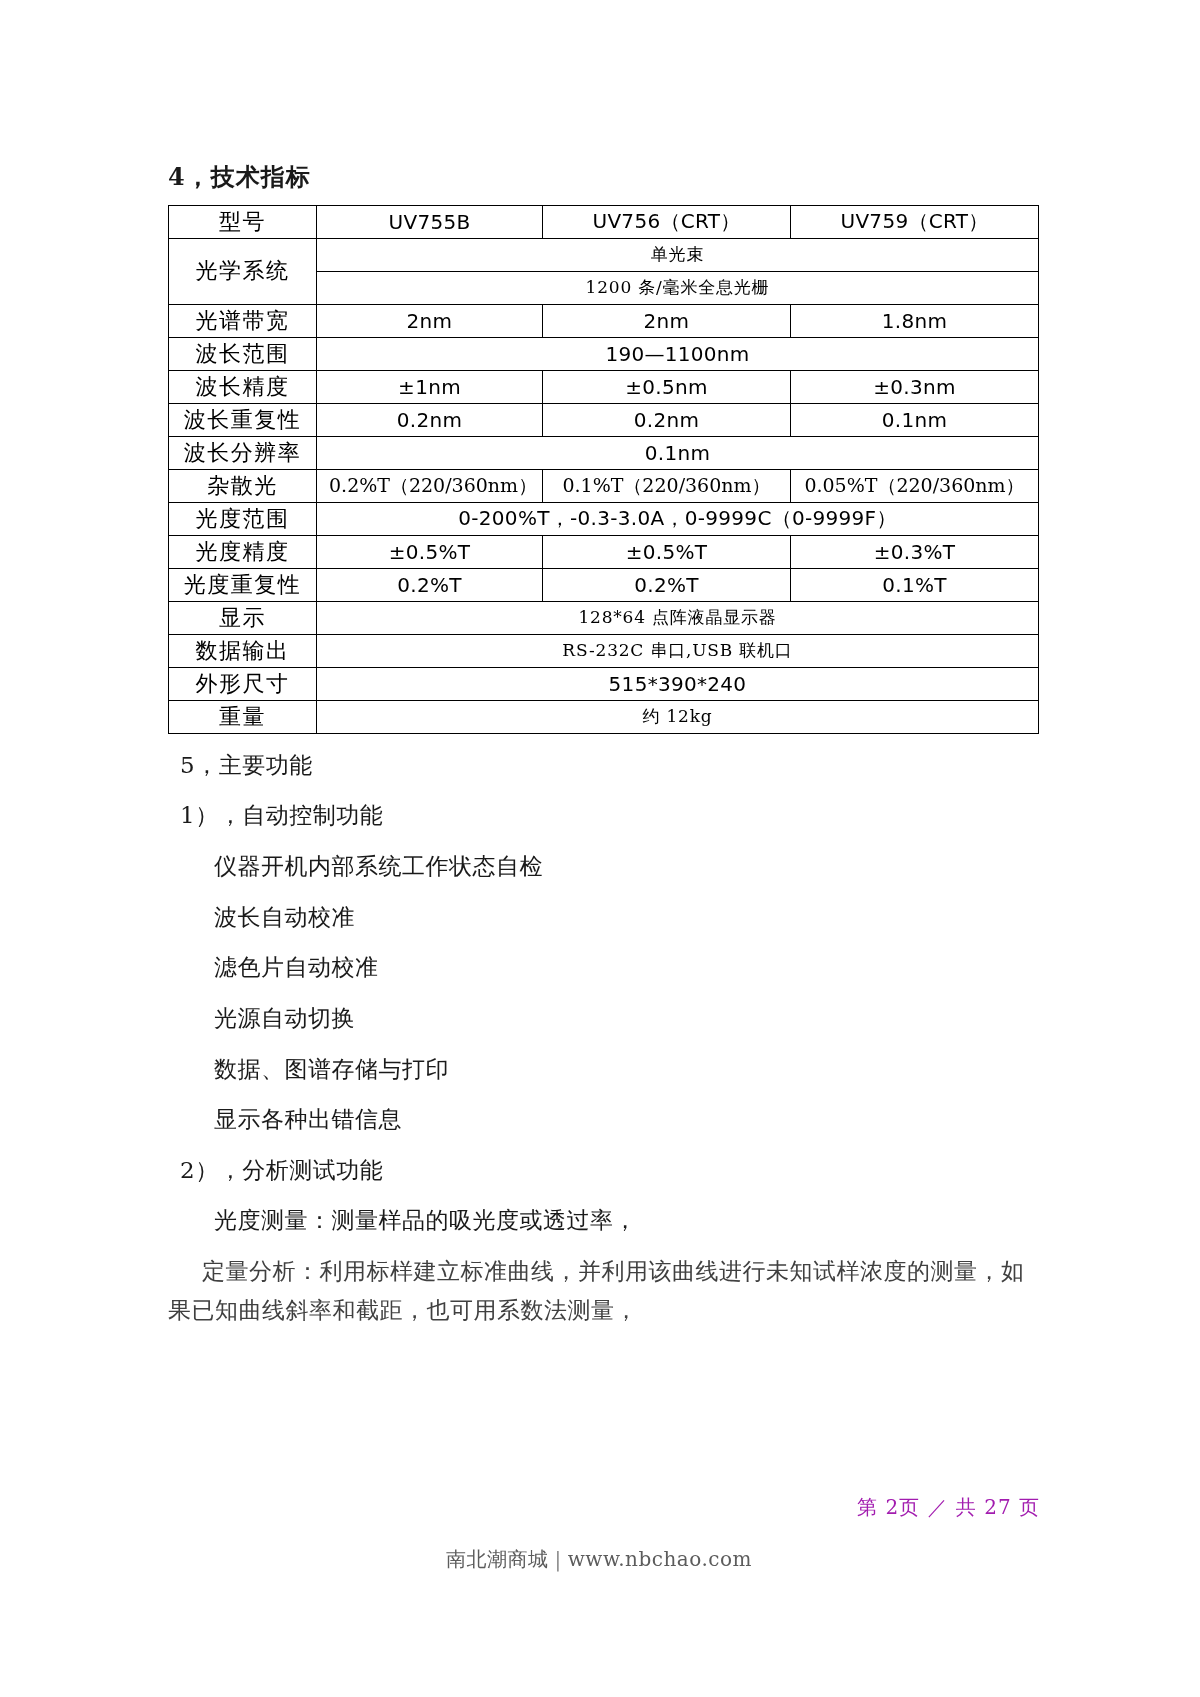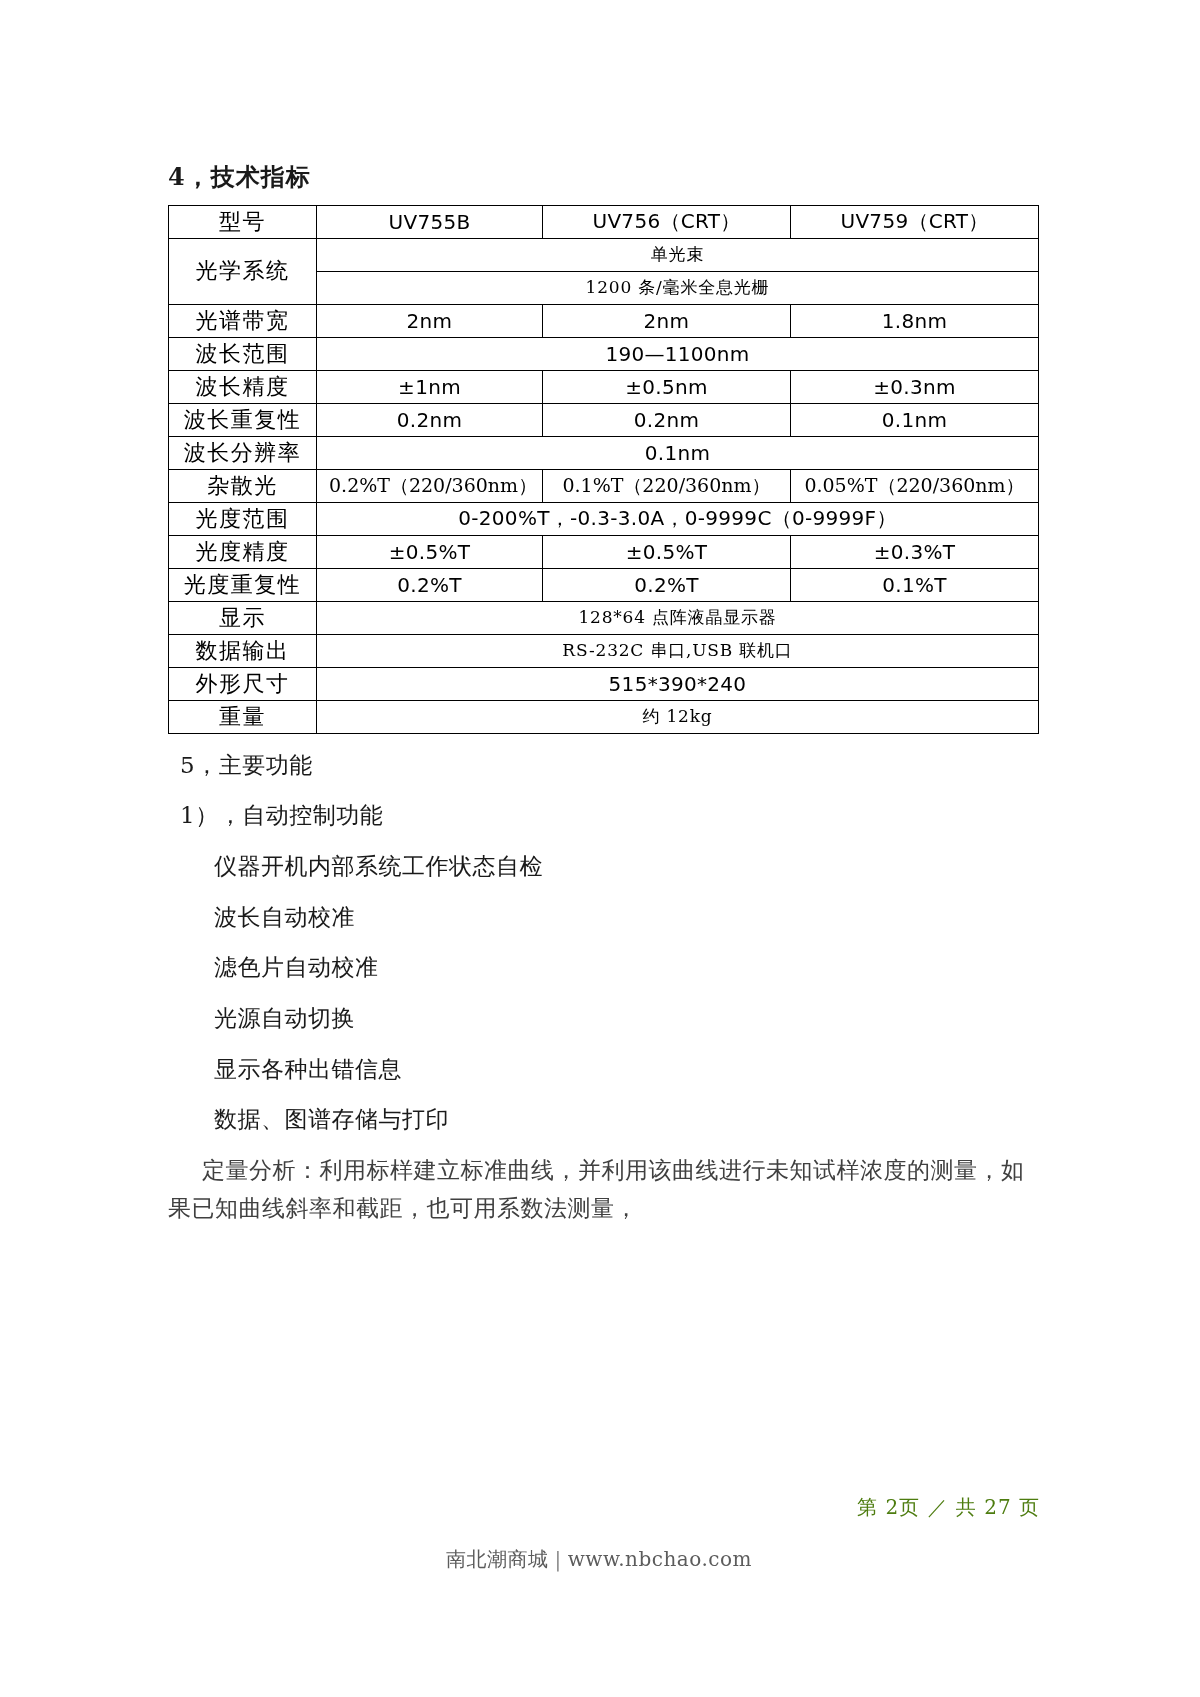--- a/index.html
+++ b/index.html
@@ -105,21 +105,21 @@
 
   
   .footer-page {
     position: absolute;
     left: 0;
     top: 1494px;
     width: 1040px;
     text-align: right;
     font-family: "DejaVu Serif", "Liberation Serif", serif;
     font-size: 20px;
-    color: #4d7c0f;
+    color: #a21caf;
     letter-spacing: 1px;
   }
   .footer-brand {
     position: absolute;
     left: 446px;
     top: 1546px;
     font-family: "DejaVu Serif", "Liberation Serif", serif;
     font-size: 20px;
     color: #5c5c5c;
     letter-spacing: 0.5px;
@@ -243,24 +243,26 @@
     <div class="body-block">
 
       <p class="para">5，主要功能</p>
 
       <p class="para">1），自动控制功能</p>
 
       <p class="para indent1">仪器开机内部系统工作状态自检</p>
       <p class="para indent1">波长自动校准</p>
       <p class="para indent1">滤色片自动校准</p>
       <p class="para indent1">光源自动切换</p>
+      <p class="para indent1">数据、图谱存储与打印</p>
       <p class="para indent1">显示各种出错信息</p>
-      <p class="para indent1">数据、图谱存储与打印</p>
-
-
+
+      <p class="para">2），分析测试功能</p>
+
+      <p class="para indent1">光度测量：测量样品的吸光度或透过率，</p>
 
       <p class="para-wrap">定量分析：利用标样建立标准曲线，并利用该曲线进行未知试样浓度的测量，如果已知曲线斜率和截距，也可用系数法测量，</p>
 
     </div>
   </div>
 
   <div class="footer-page">第 2页 ／ 共 27 页</div>
 
   <div class="footer-brand">
     <span>南北潮商城</span><span class="sep">|</span><span>www.nbchao.com</span>

